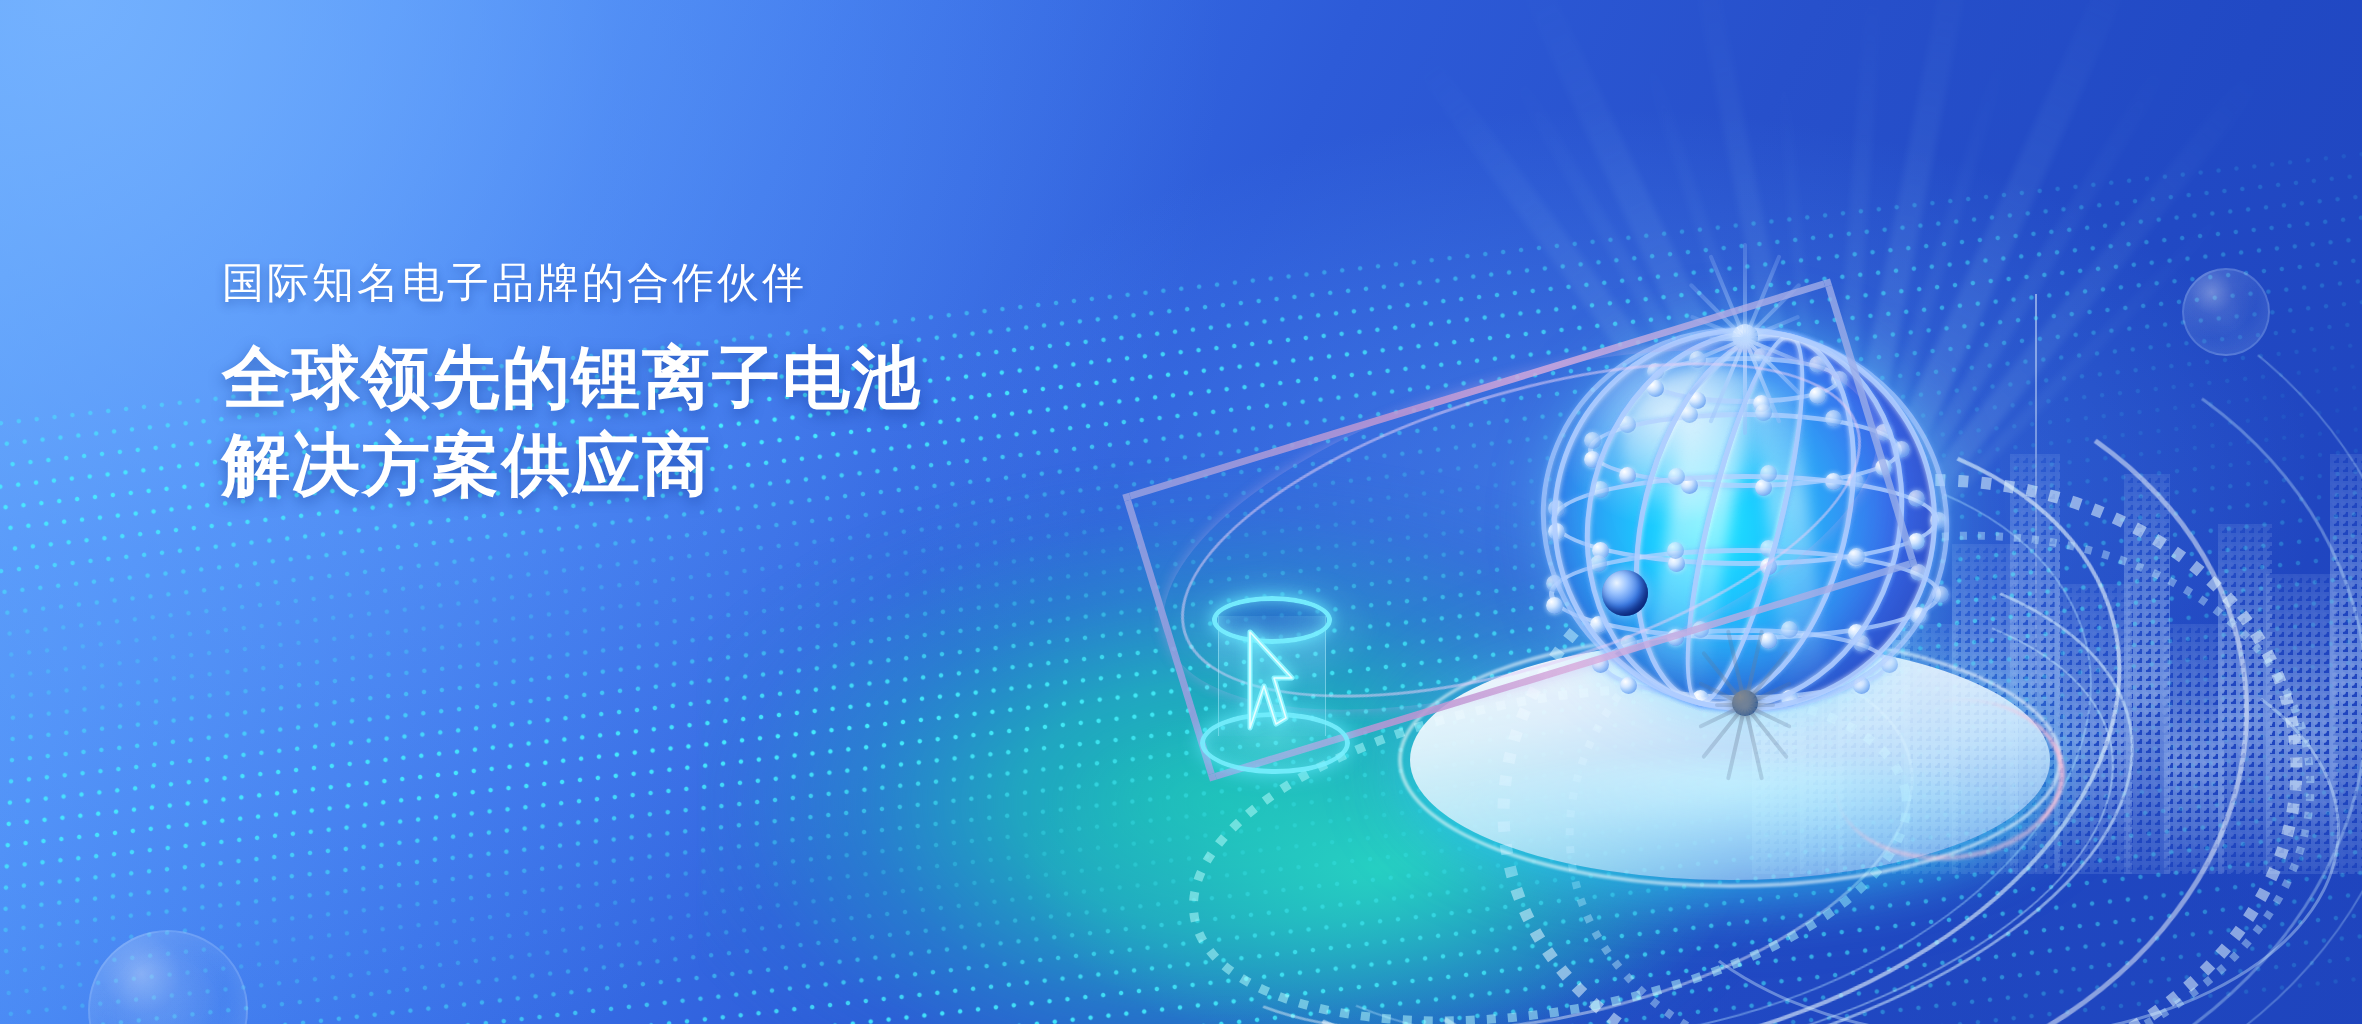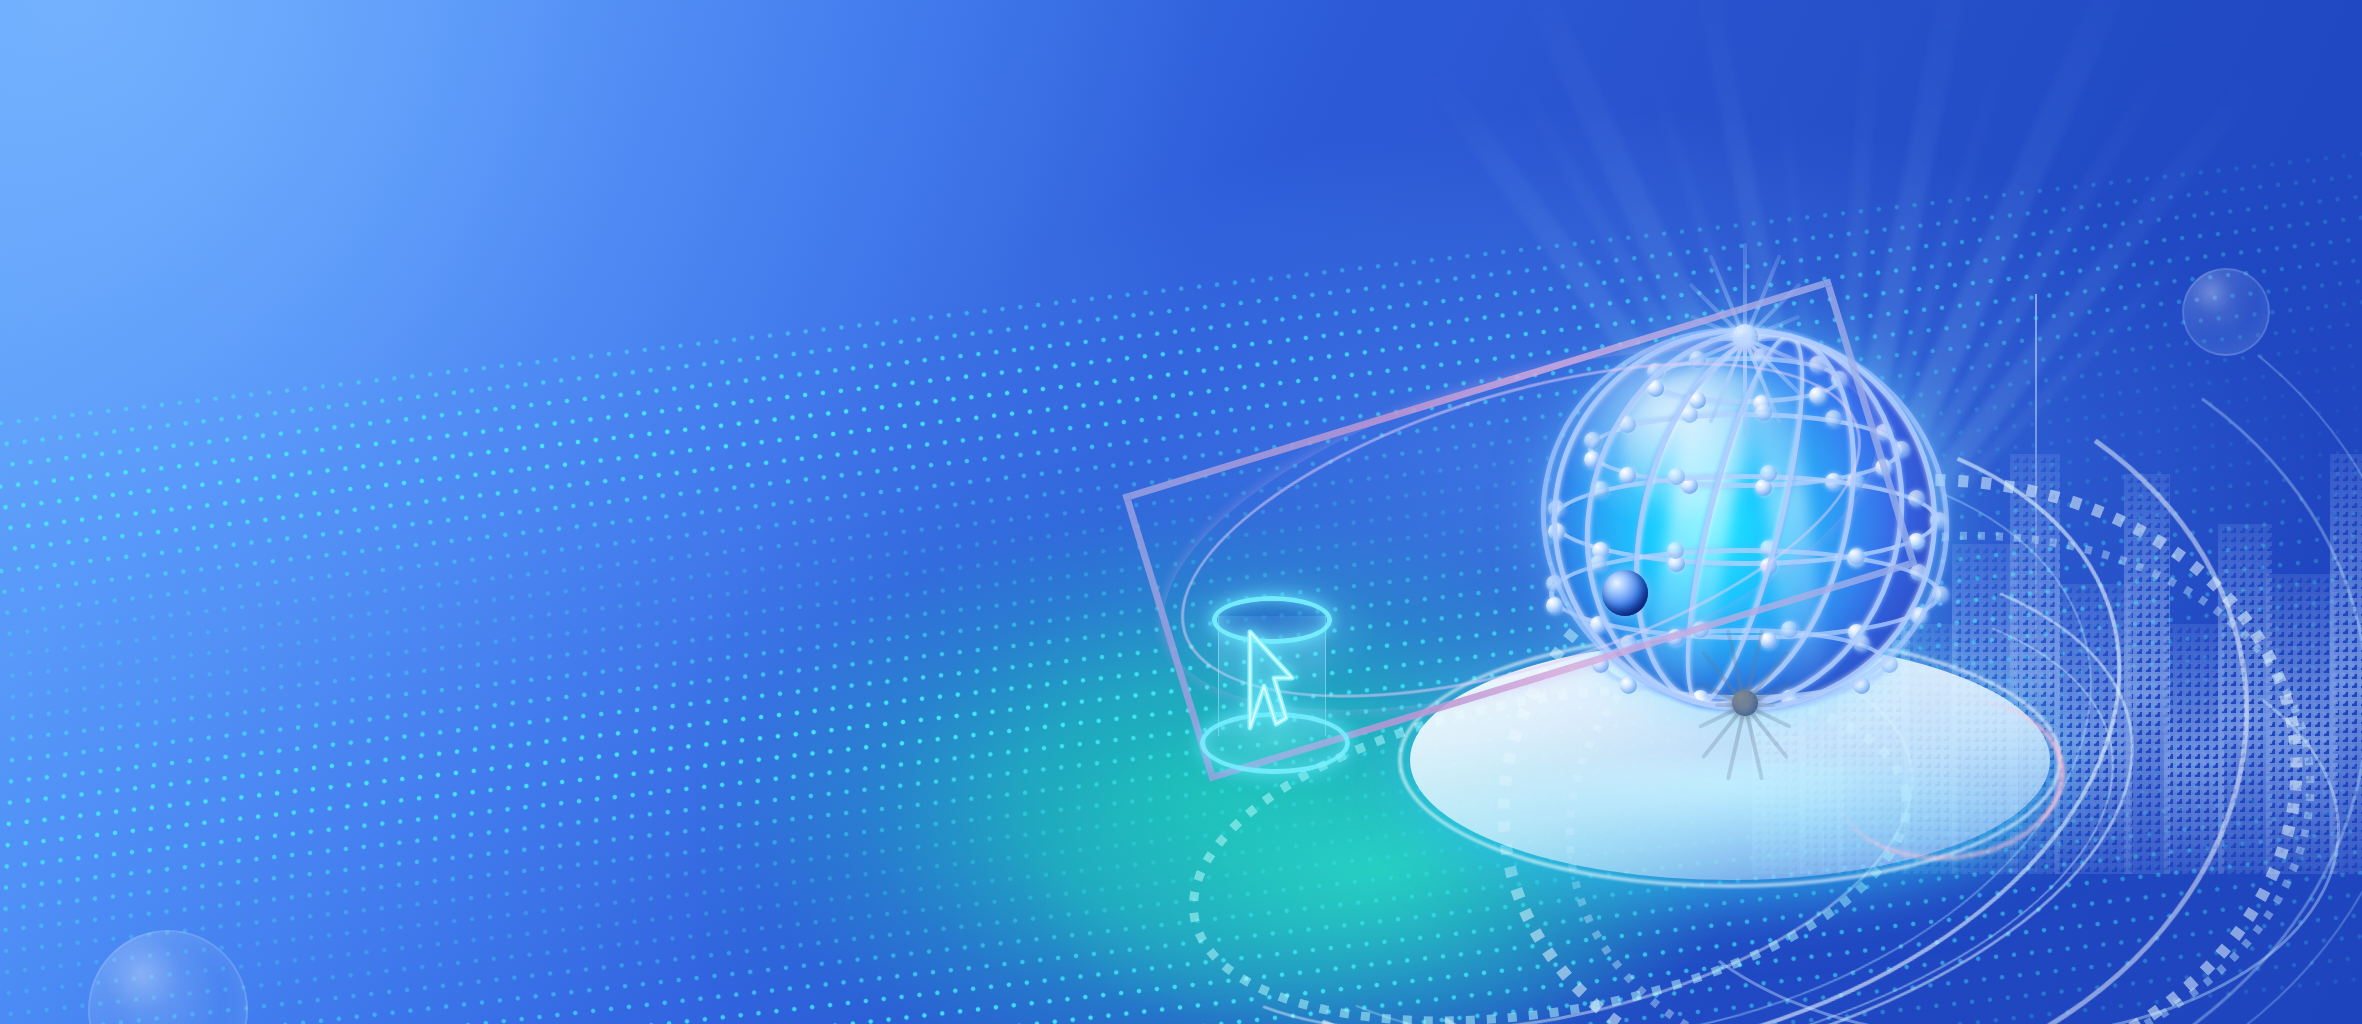--- a/index.html
+++ b/index.html
@@ -591,14 +591,19 @@
     <div class="cyl-top"></div>
     <svg class="cursor-arrow" viewBox="0 0 66 116">
       <path d="M12 110 L12 14 L54 60 L36 60 L48 100 L38 106 L26 68 Z" fill="none" stroke="#8CF4FF" stroke-width="5" stroke-linejoin="round" stroke-linecap="round"></path>
       <path d="M12 110 L12 14 L54 60 L36 60 L48 100 L38 106 L26 68 Z" fill="rgba(150,245,255,.10)" stroke="#E6FEFF" stroke-width="1.6" stroke-linejoin="round"></path>
     </svg>
   </div>
 
   <div class="bubble" style="left:2182px;top:268px;width:88px;height:88px;"></div>
   <div class="bubble" style="left:88px;top:930px;width:160px;height:160px;"></div>
 
+  <div class="copy">
+    <p class="eyebrow">国际知名电子品牌的合作伙伴</p>
+    <h1 class="headline">全球领先的锂离子电池</h1>
+    <h1 class="headline">解决方案供应商</h1>
+  </div>
 
 </div>
 
 </body></html>

